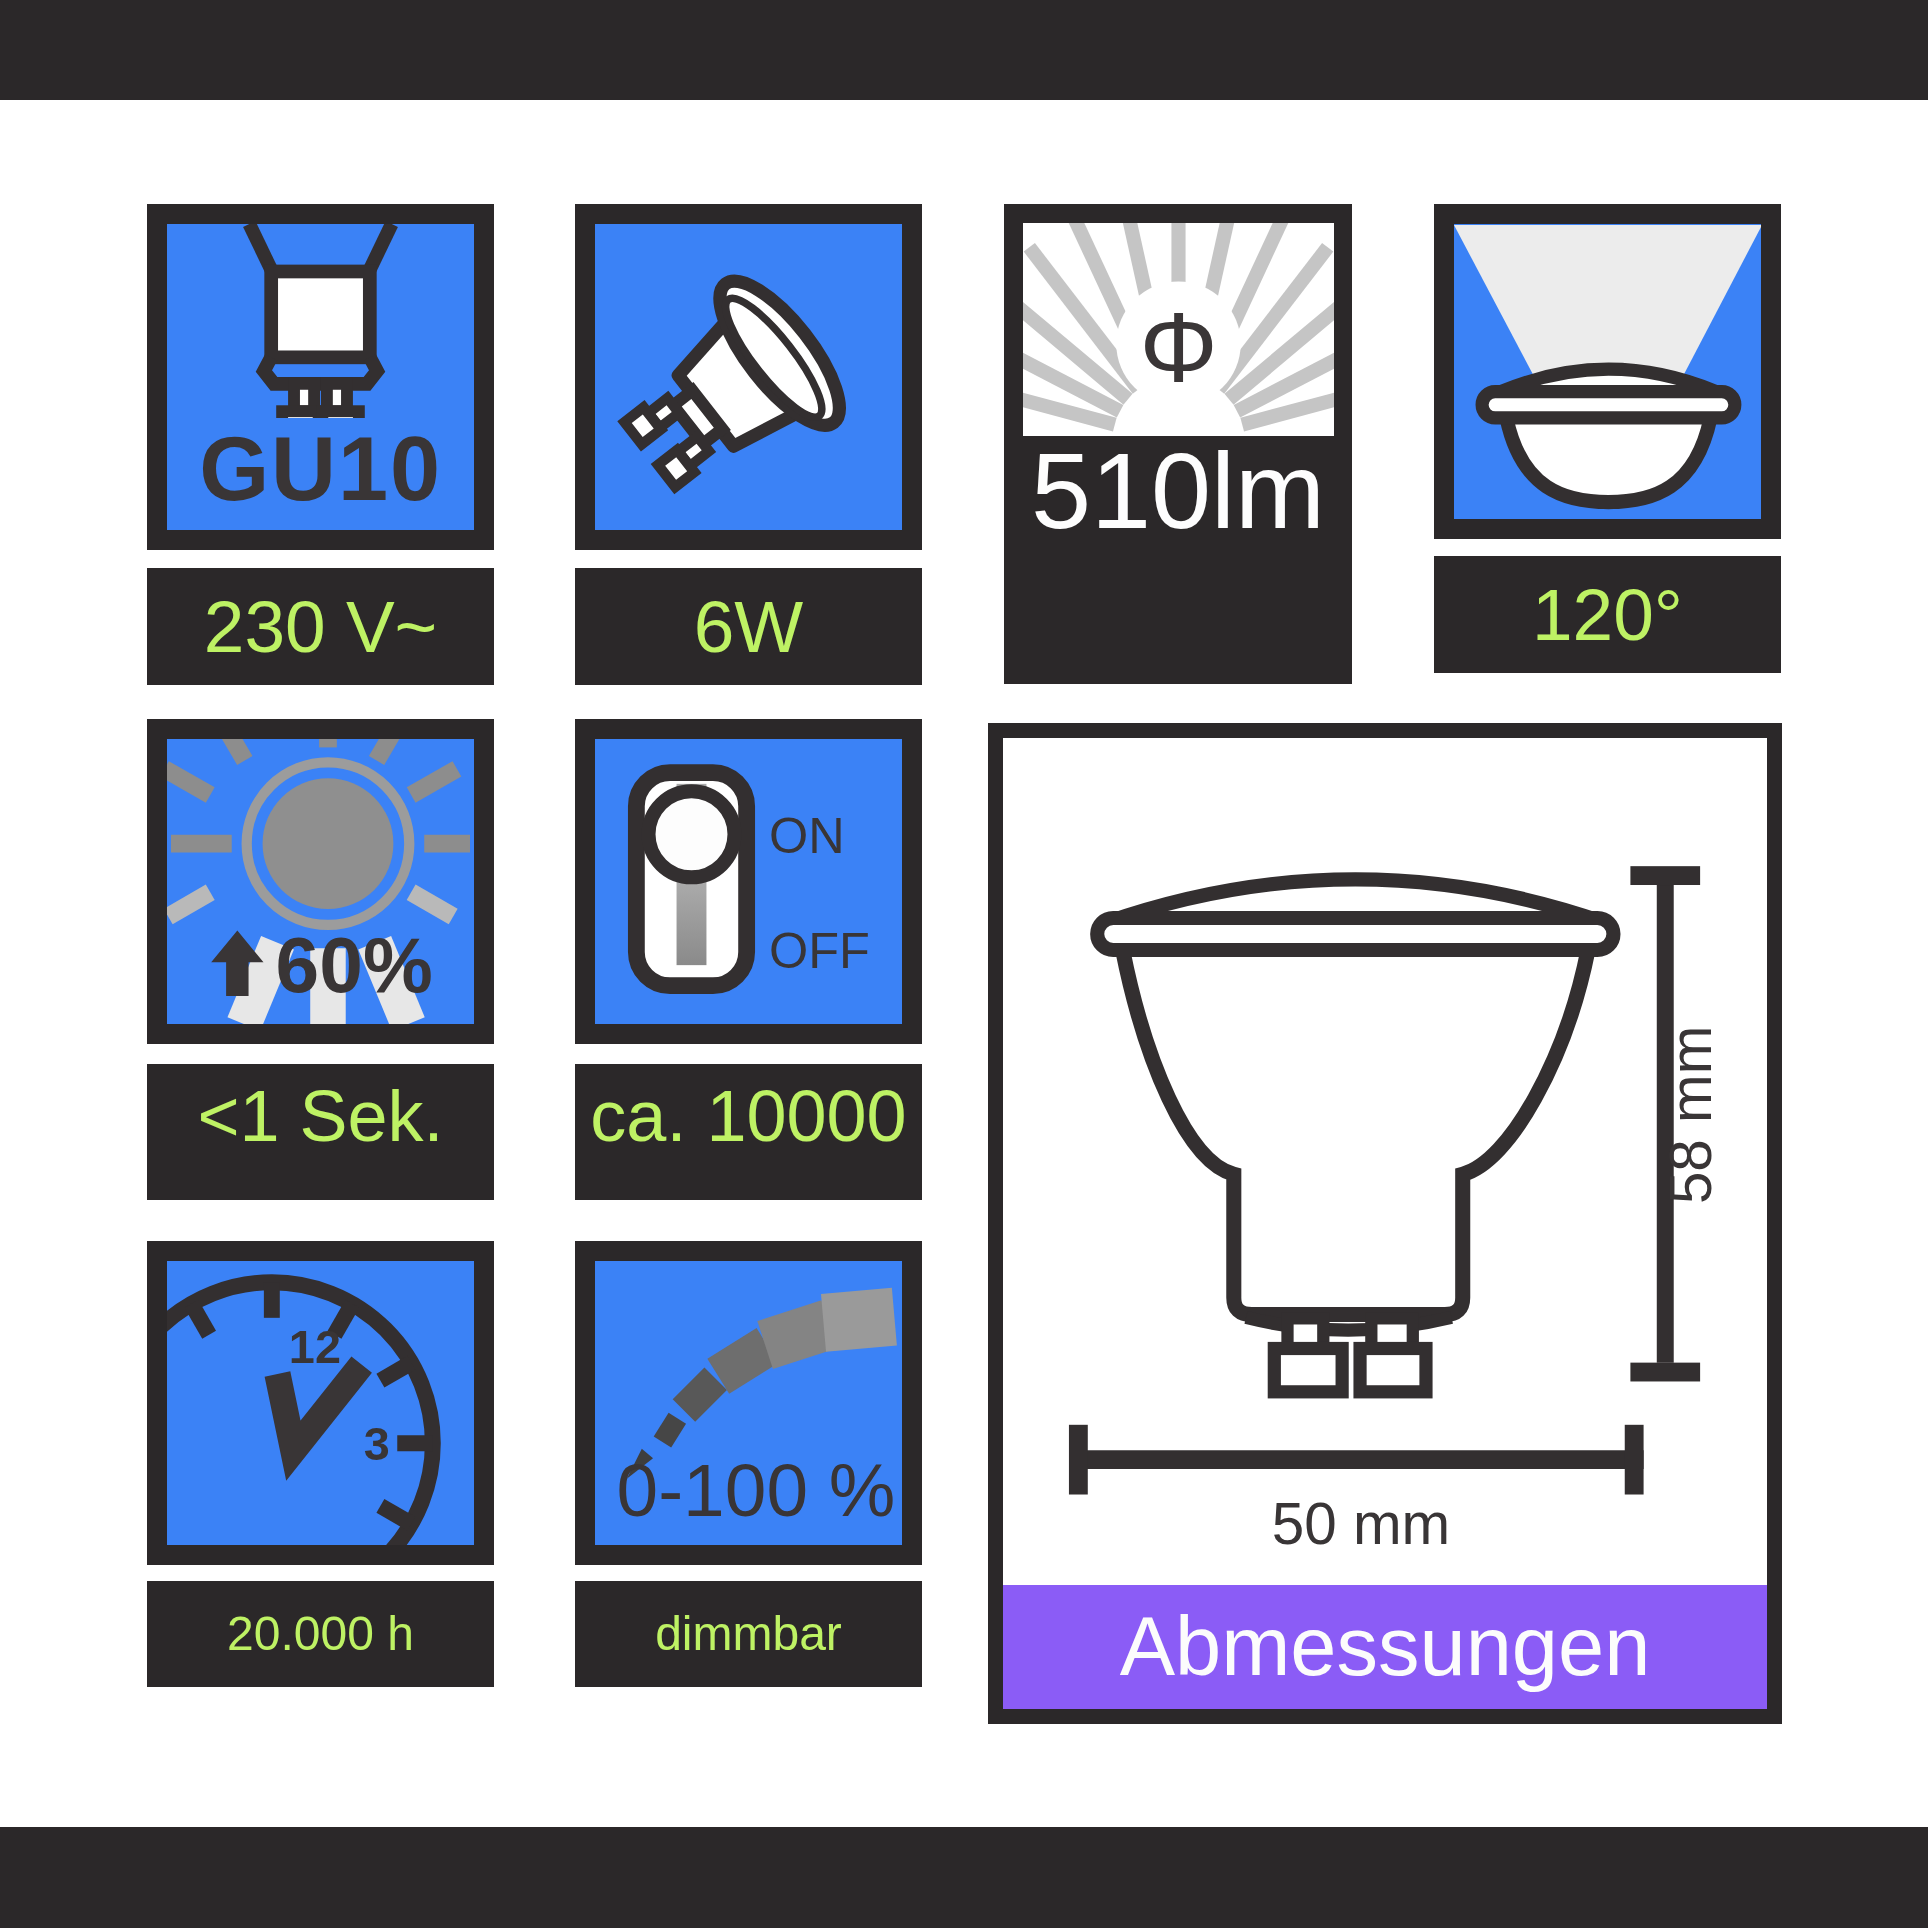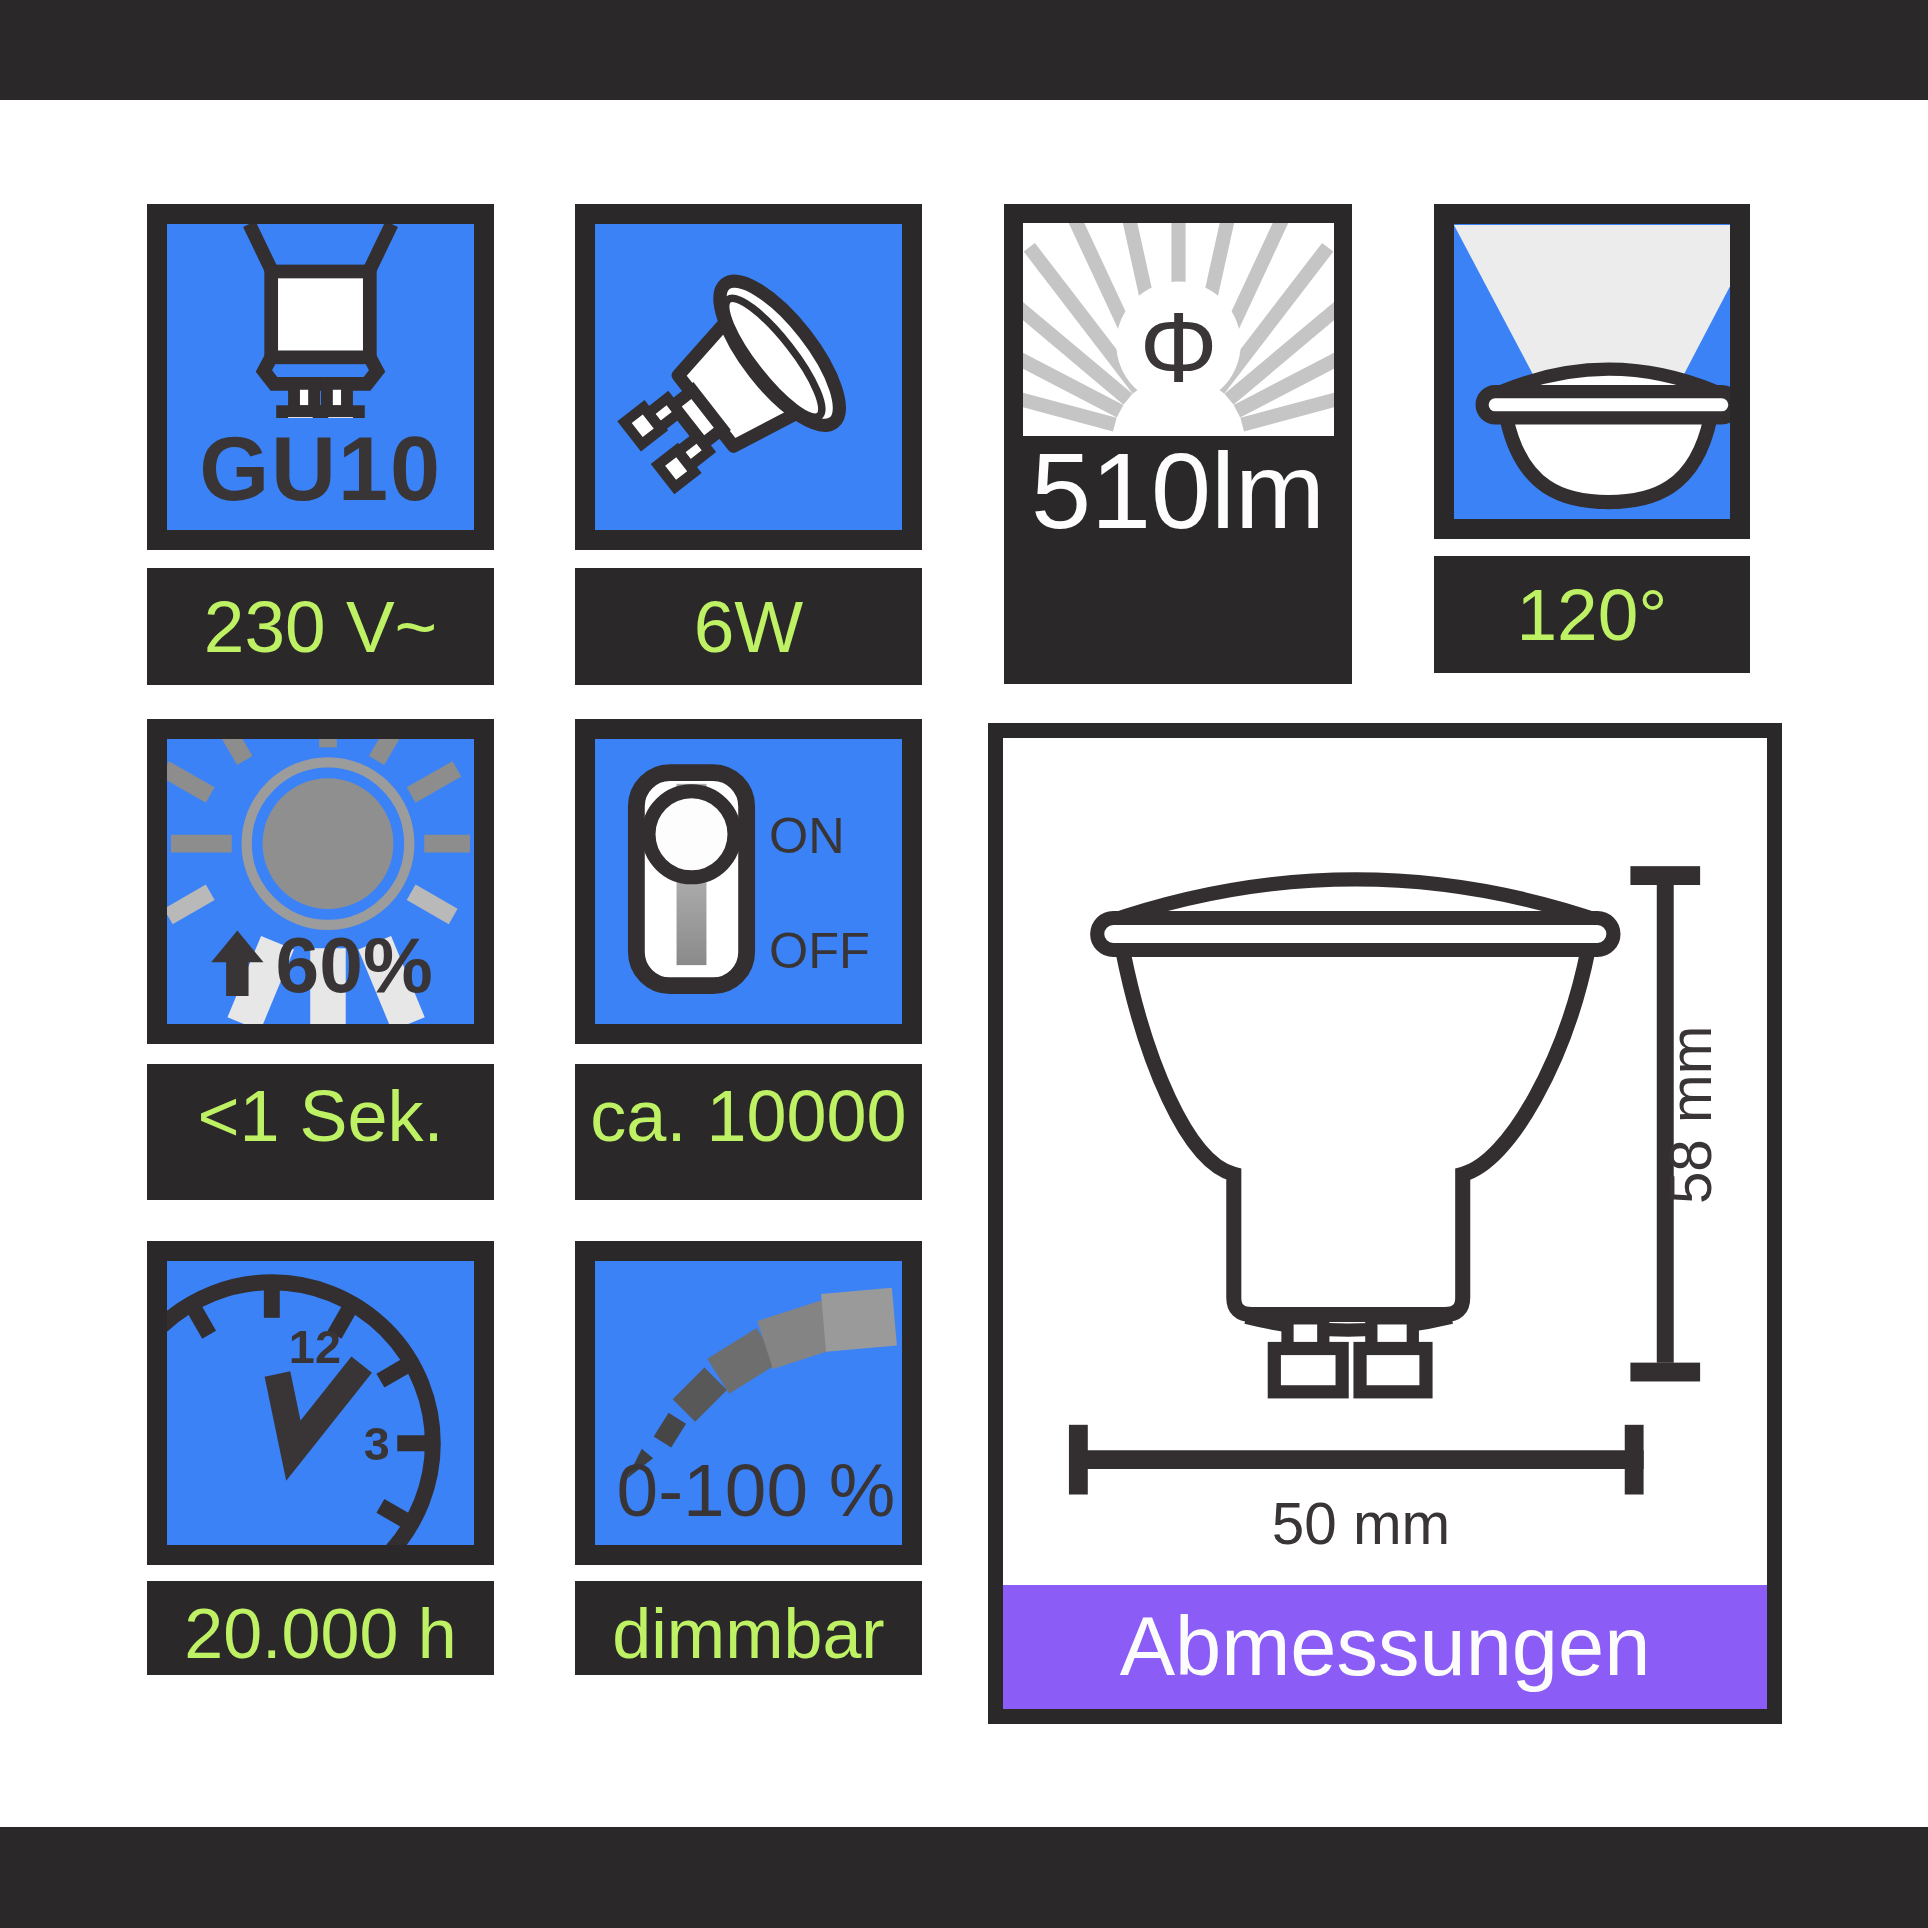--- a/index.html
+++ b/index.html
@@ -6,25 +6,25 @@
   body{width:1928px;height:1928px;position:relative;font-family:"Liberation Sans",sans-serif;}
   .canvas{position:absolute;left:0;top:0;width:1928px;height:1928px;background:#ffffff;overflow:hidden;}
   .bar{position:absolute;left:0;width:1928px;background:#2b2829;}
   .bar.top{top:0;height:100px;}
   .bar.bottom{top:1827px;height:102px;}
   .tile{position:absolute;background:#3b82f6;border:20px solid #2b2829;box-sizing:border-box;overflow:hidden;}
   .tile-dark{position:absolute;background:#2b2829;box-sizing:border-box;overflow:hidden;}
   .lbl{position:absolute;background:#2b2829;color:#bef264;text-align:center;white-space:nowrap;overflow:hidden;}
   .lbl span{display:block;}
   
-  .c1{left:147px;width:347px;} .c2{left:575px;width:347px;} .c3{left:1004px;width:348px;} .c4{left:1434px;width:316px;}
+  .c1{left:147px;width:347px;} .c2{left:575px;width:347px;} .c3{left:1004px;width:348px;} .c4{left:1434px;width:347px;}
   .r1t{top:204px;height:346px;} .r1l{top:568px;height:117px;font-size:73px;line-height:117px;}
   .r1t4{top:204px;height:335px;} .r1l4{top:556px;height:117px;font-size:73px;line-height:117px;}
   .r2t{top:719px;height:325px;} .r2l{top:1064px;height:136px;font-size:72px;line-height:105px;}
-  .r3t{top:1241px;height:324px;} .r3l{top:1581px;height:94px;font-size:70px;line-height:106px;}
+  .r3t{top:1241px;height:324px;} .r3l{top:1581px;height:106px;font-size:48px;line-height:106px;}
   .socket-inner{position:absolute;inset:0;display:flex;flex-direction:column;align-items:center;}
   .gu10-text{flex:1;display:flex;align-items:center;justify-content:center;font-size:90px;font-weight:700;color:#393536;letter-spacing:1.9px;padding-bottom:9.4px;}
   
   .lumen-box{position:absolute;left:19px;top:19px;width:311px;height:213px;background:#ffffff;overflow:hidden;}
   .lumen-text{position:absolute;left:0;top:232px;right:0;bottom:0;display:flex;flex-direction:row;align-items:flex-start;justify-content:center;color:#fdfdfd;font-size:108px;line-height:1.02;}
   
   .panel{position:absolute;left:988px;top:723px;width:794px;height:1001px;background:#ffffff;border:15px solid #2b2829;box-sizing:border-box;}
   .panel-footer{position:absolute;left:0;right:0;bottom:0;height:124px;background:#8b5cf6;color:#fcfcfc;font-size:83px;line-height:124px;text-align:center;}
   svg{display:block;}
   svg text{font-family:"Liberation Sans",sans-serif;}

